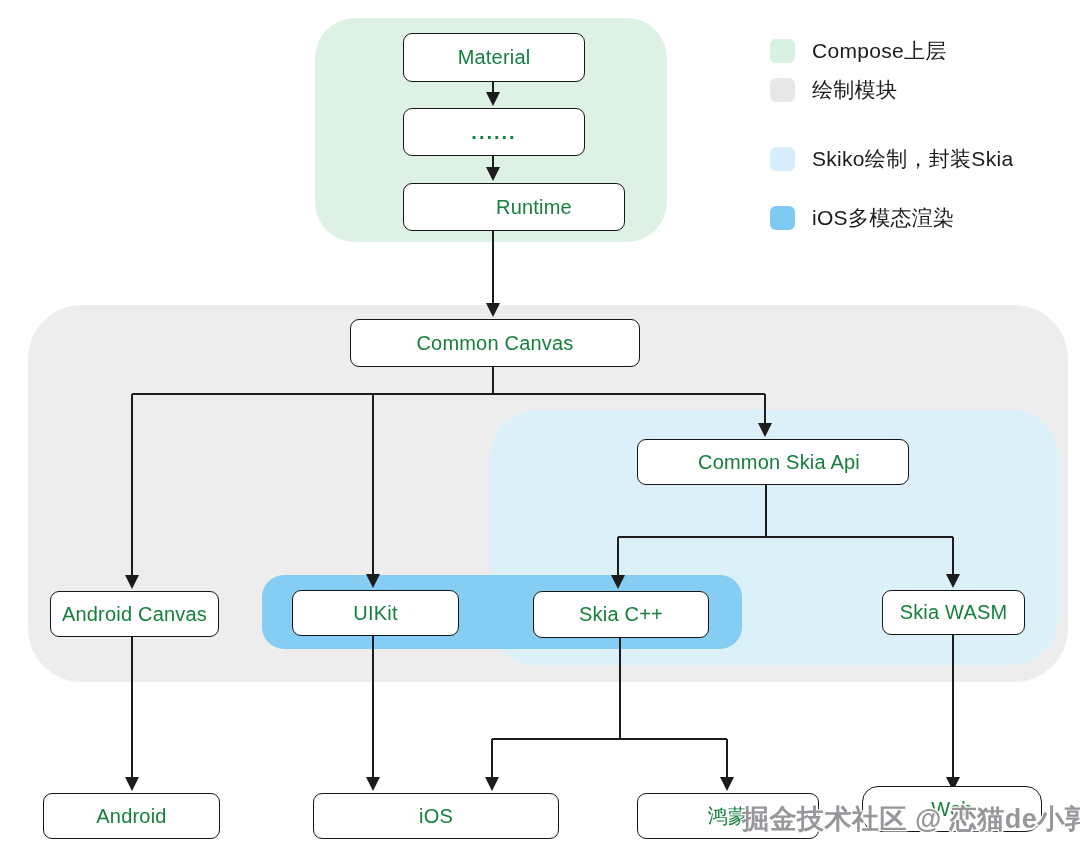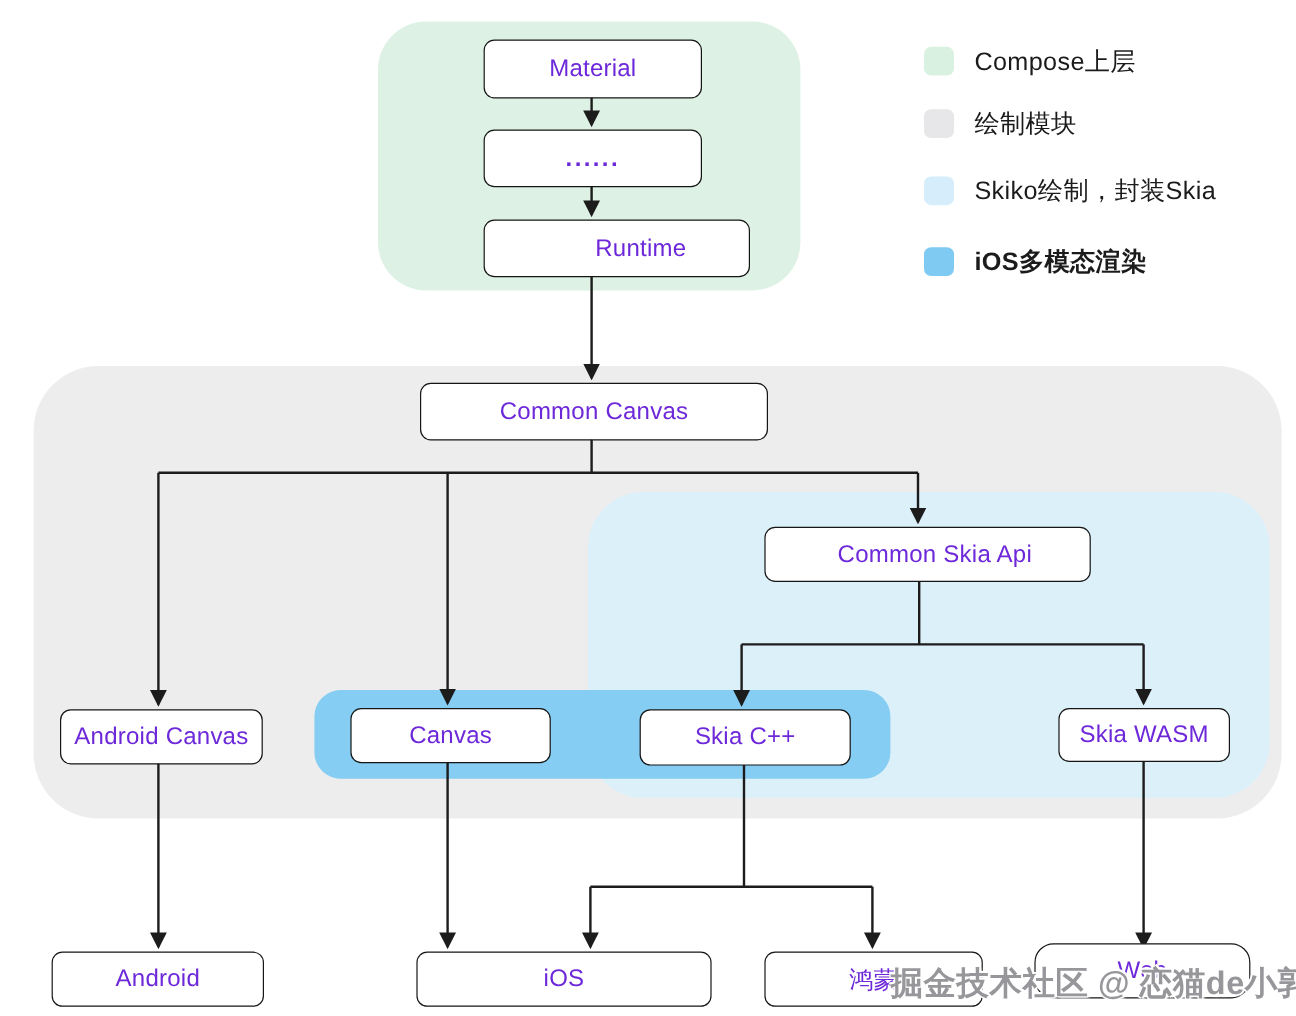--- a/index.html
+++ b/index.html
@@ -9,21 +9,21 @@
   }
   .panel{position:absolute;}
   #p-compose{left:315px;top:18px;width:352px;height:224px;border-radius:40px;z-index:1;}
   #p-draw{left:28px;top:305px;width:1040px;height:377px;border-radius:54px;z-index:1;}
   #p-skiko{left:490px;top:410px;width:568px;height:255px;border-radius:46px;z-index:2;}
   #p-iosband{left:262px;top:575px;width:480px;height:74px;border-radius:22px;z-index:3;}
   #lines{position:absolute;left:0;top:0;z-index:4;}
   .node{
     position:absolute;z-index:5;display:flex;align-items:center;justify-content:center;
     background:#ffffff;border:1.6px solid #161616;border-radius:9px;
-    font-size:20px;color:#6d28d9;letter-spacing:.2px;white-space:nowrap;
+    font-size:20px;color:#15803d;letter-spacing:.2px;white-space:nowrap;
   }
   .legend-row{position:absolute;left:770px;display:flex;align-items:center;gap:17px;z-index:5;}
   .swatch{width:25px;height:24px;border-radius:6px;flex:0 0 auto;}
   .legend-label{font-size:21px;color:#1b1b1b;letter-spacing:.3px;white-space:nowrap;}
   #watermark{
     position:absolute;left:742px;top:801px;z-index:6;white-space:nowrap;
     font-size:27px;font-weight:600;color:#97979b;letter-spacing:.5px;
     text-shadow:-1px -1px 0 #fff,1px 1px 0 #fff,-1px 1px 0 #fff,1px -1px 0 #fff,2px 2px 2px rgba(255,255,255,.75);
   }
 </style>
@@ -62,40 +62,40 @@
       <path d="M953 633 V789" marker-end="url(#ah)"></path>
     </g>
   </svg>
 
   <div class="node" style="left:403px;top:33px;width:180px;height:47px;">Material</div>
   <div class="node" style="left:403px;top:108px;width:180px;height:46px;font-weight:700;letter-spacing:2px;">......</div>
   <div class="node" style="left:403px;top:183px;width:180px;height:46px;padding-left:40px;">Runtime</div>
   <div class="node" style="left:350px;top:319px;width:288px;height:46px;text-align:right;">Common Canvas</div>
   <div class="node" style="left:637px;top:439px;width:258px;height:44px;padding-left:12px;">Common Skia Api</div>
   <div class="node" style="left:50px;top:591px;width:167px;height:44px;">Android Canvas</div>
-  <div class="node" style="left:292px;top:590px;width:165px;height:44px;">Canvas</div>
+  <div class="node" style="left:292px;top:590px;width:165px;height:44px;">UIKit</div>
   <div class="node" style="left:533px;top:591px;width:174px;height:45px;">Skia C++</div>
   <div class="node" style="left:882px;top:590px;width:141px;height:43px;">Skia WASM</div>
   <div class="node" style="left:43px;top:793px;width:175px;height:44px;">Android</div>
-  <div class="node" style="left:313px;top:793px;width:244px;height:44px;margin-left:34px;">iOS</div>
+  <div class="node" style="left:313px;top:793px;width:244px;height:44px;">iOS</div>
   <div class="node" style="left:637px;top:793px;width:180px;height:44px;">鸿蒙</div>
   <div class="node" style="left:862px;top:786px;width:178px;height:44px;border-radius:16px;">Web</div>
 
   <div class="legend-row" style="top:37px;">
     <span class="swatch" style="background-color: rgb(217, 241, 225);"></span>
     <span class="legend-label">Compose上层</span>
   </div>
-  <div class="legend-row" style="top:89px;">
+  <div class="legend-row" style="top:76px;">
     <span class="swatch" style="background-color: rgb(231, 231, 233);"></span>
     <span class="legend-label">绘制模块</span>
   </div>
   <div class="legend-row" style="top:145px;">
     <span class="swatch" style="background-color: rgb(214, 238, 251);"></span>
     <span class="legend-label">Skiko绘制，封装Skia</span>
   </div>
-  <div class="legend-row" style="top:204px;font-weight:bold;">
+  <div class="legend-row" style="top:204px;">
     <span class="swatch" style="background-color: rgb(126, 202, 242);"></span>
     <span class="legend-label">iOS多模态渲染</span>
   </div>
 
   <div id="watermark">掘金技术社区 @ 恋猫de小郭</div>
 
 </div>
 
 </body></html>

